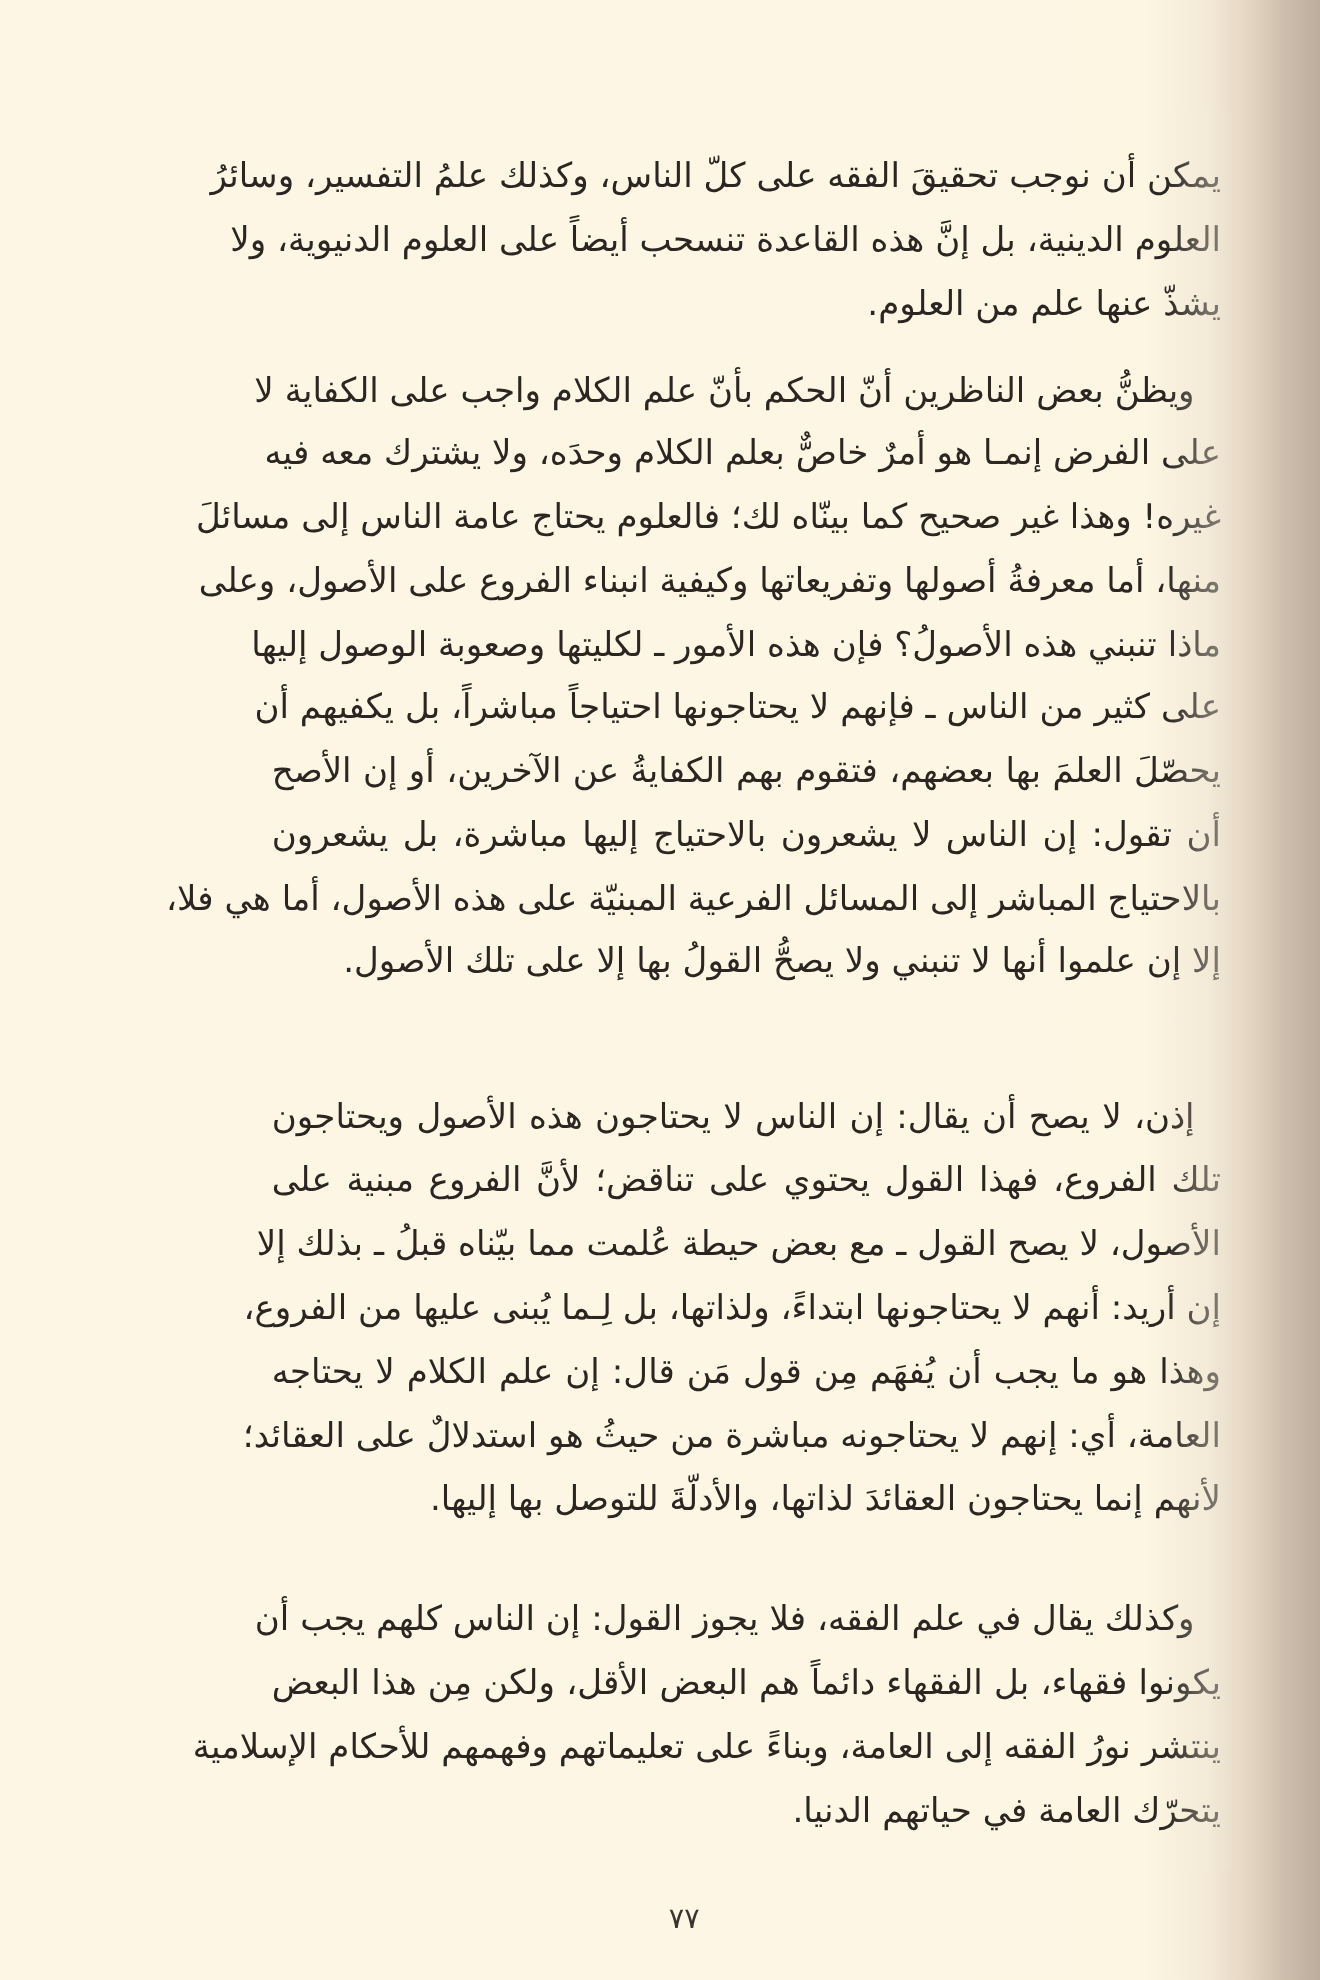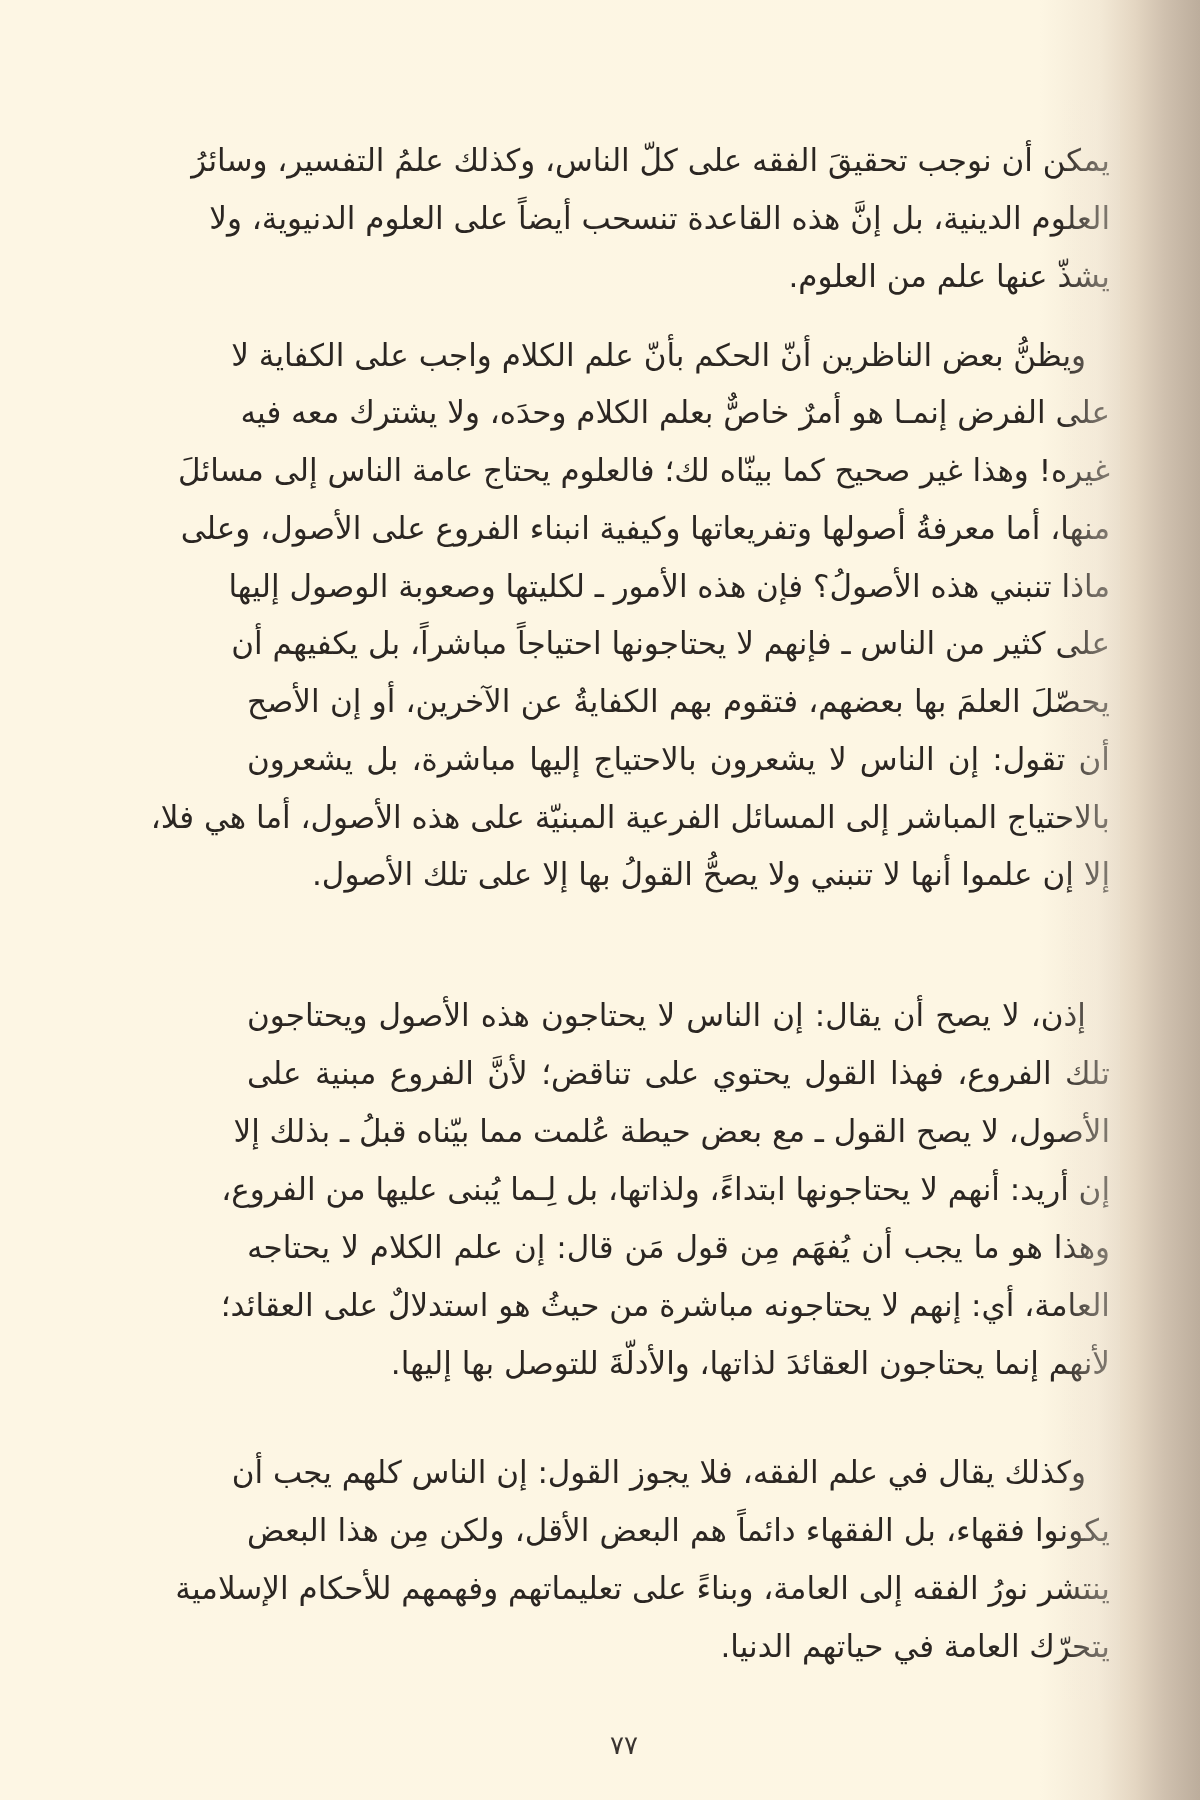--- a/index.html
+++ b/index.html
@@ -29,22 +29,22 @@
     color: #2b2622;
     text-align: justify;
     text-align-last: justify;
     white-space: nowrap;
     overflow: visible;
   }
   .line.last { text-align-last: right; }
   .line.indent { padding-right: 24px; }
   .page-number {
     position: absolute;
-    left: 588px; top: 1730px;
-    width: 50px; text-align: right;
+    left: 608px; top: 1730px;
+    width: 50px; text-align: left;
     font-size: 26px; color: #3a3430;
     direction: rtl;
   }
   .blur-edge {
     position: absolute; left: 1060px; top: 100px; width: 60px; height: 1600px;
     background: linear-gradient(to right, rgba(253,246,227,0) 0%, rgba(245,236,220,0.35) 60%, rgba(235,225,208,0.5) 100%);
     pointer-events: none;
   }
 </style>
 </head>

